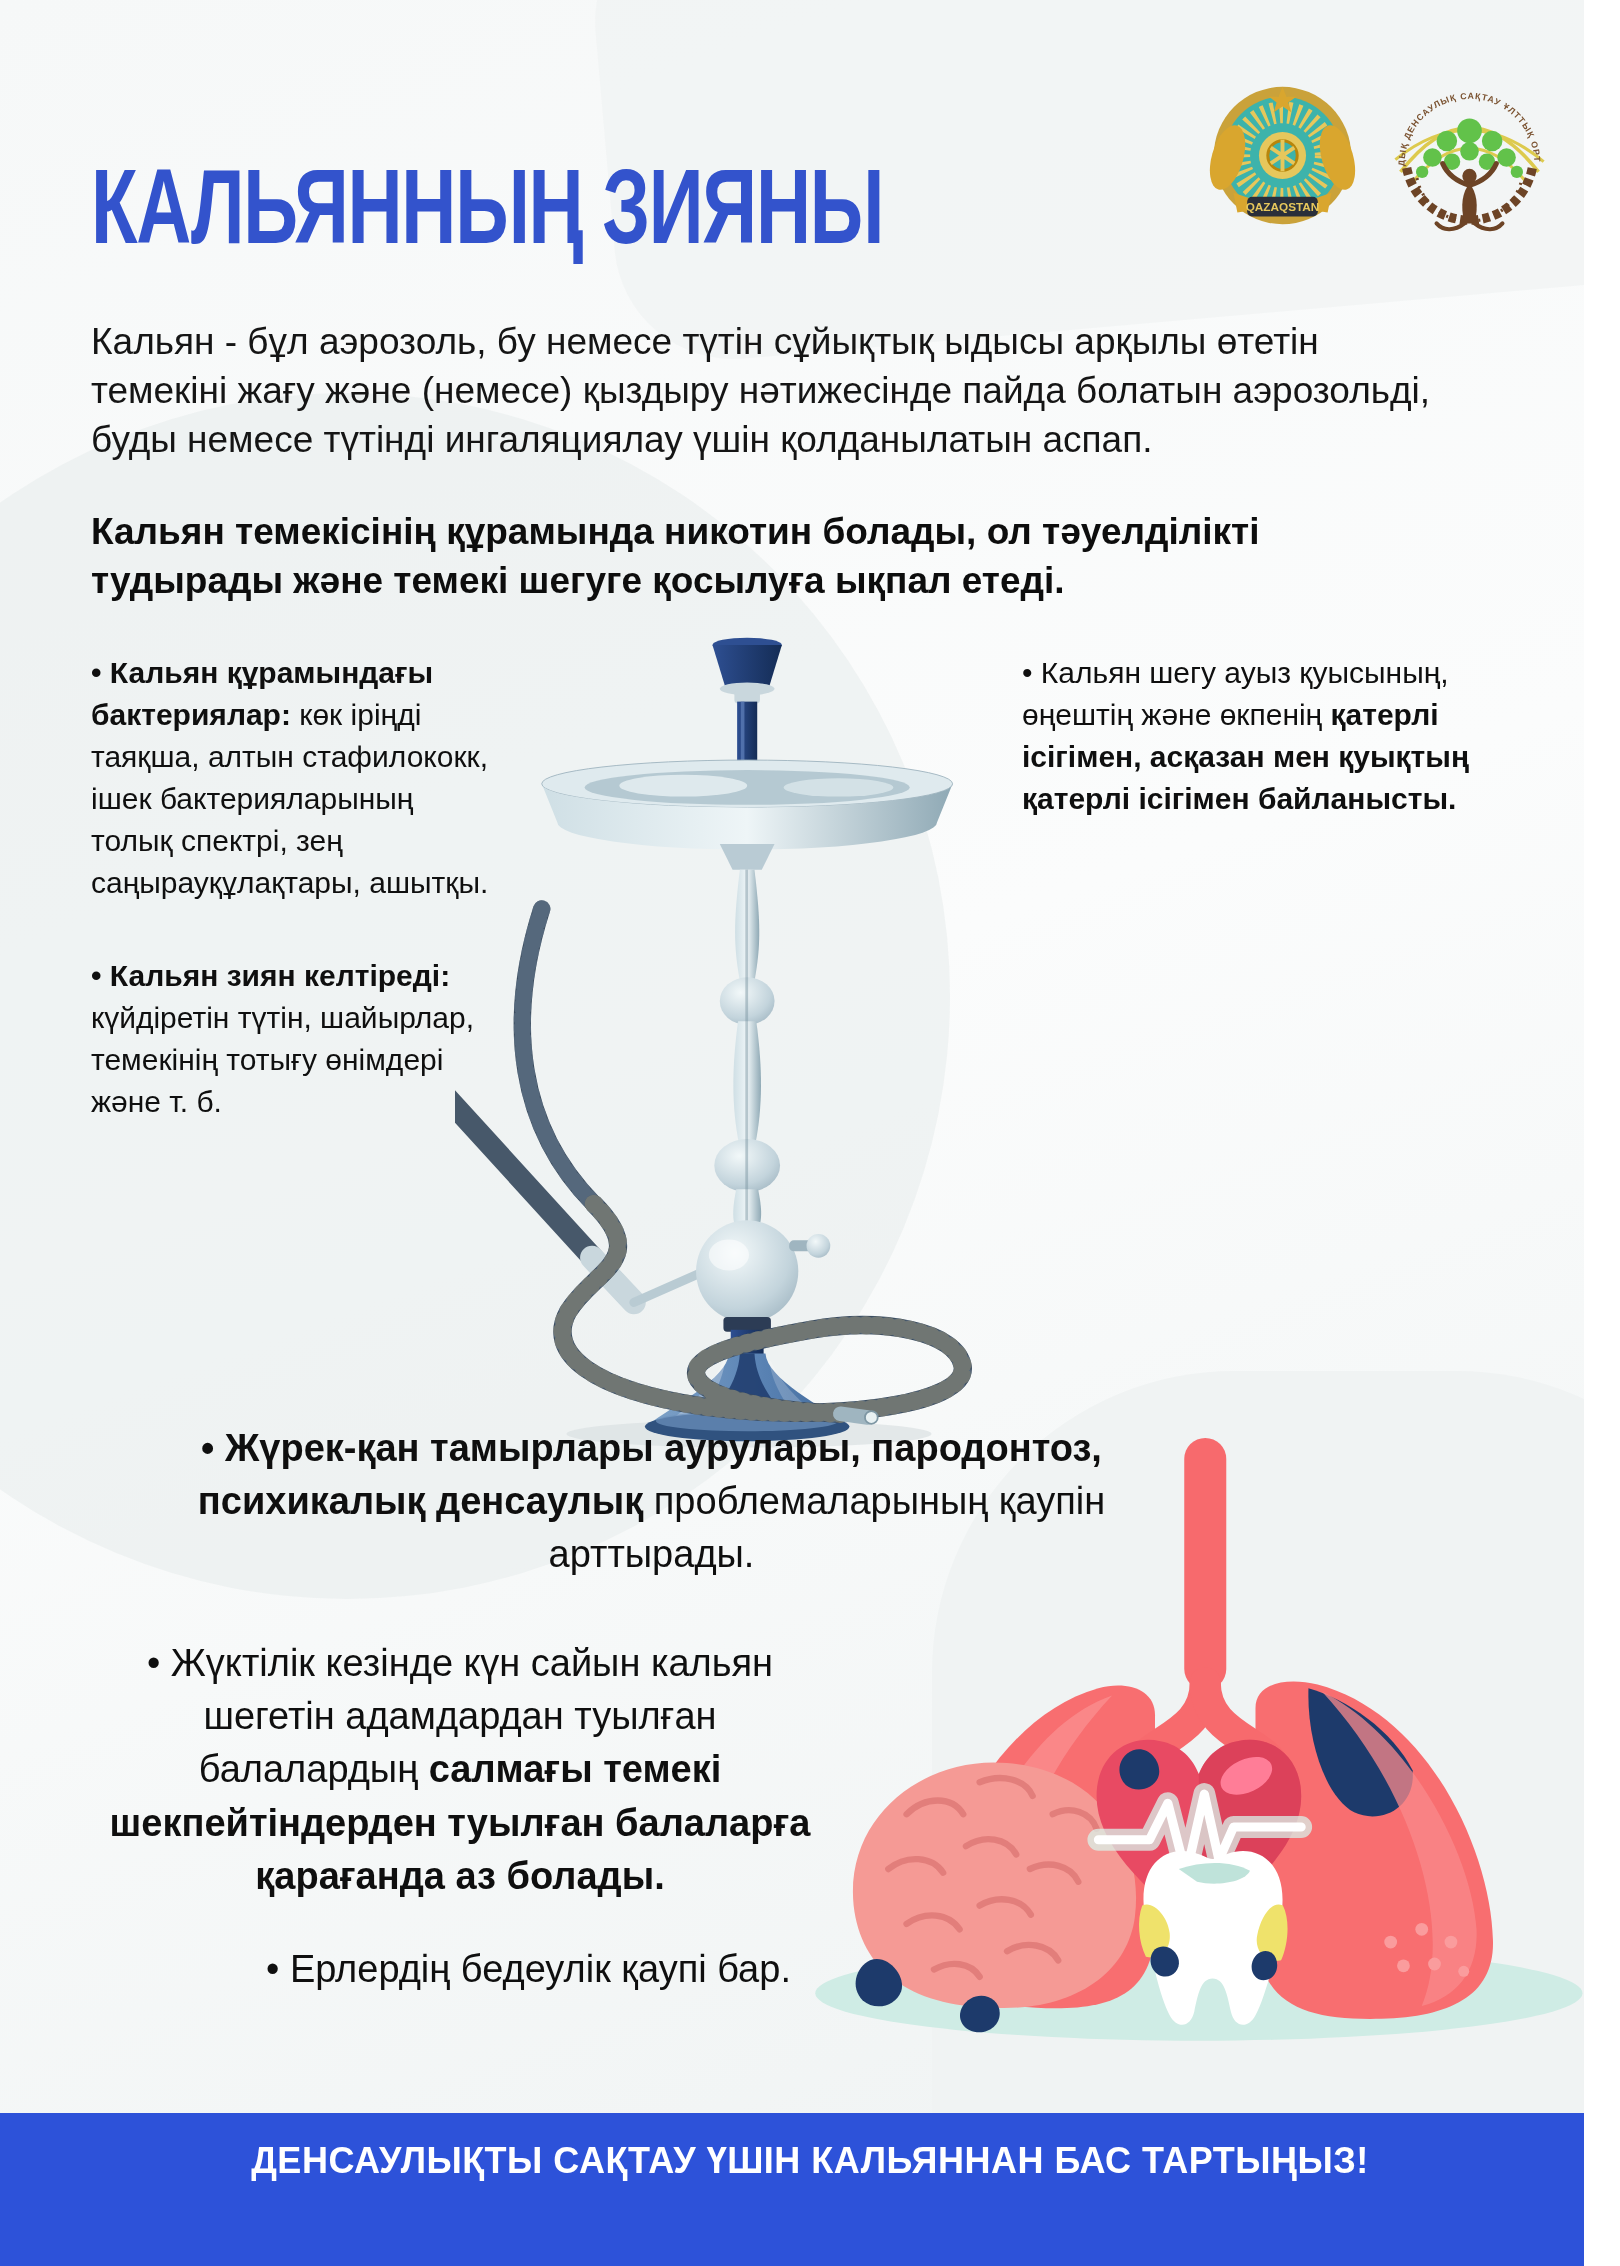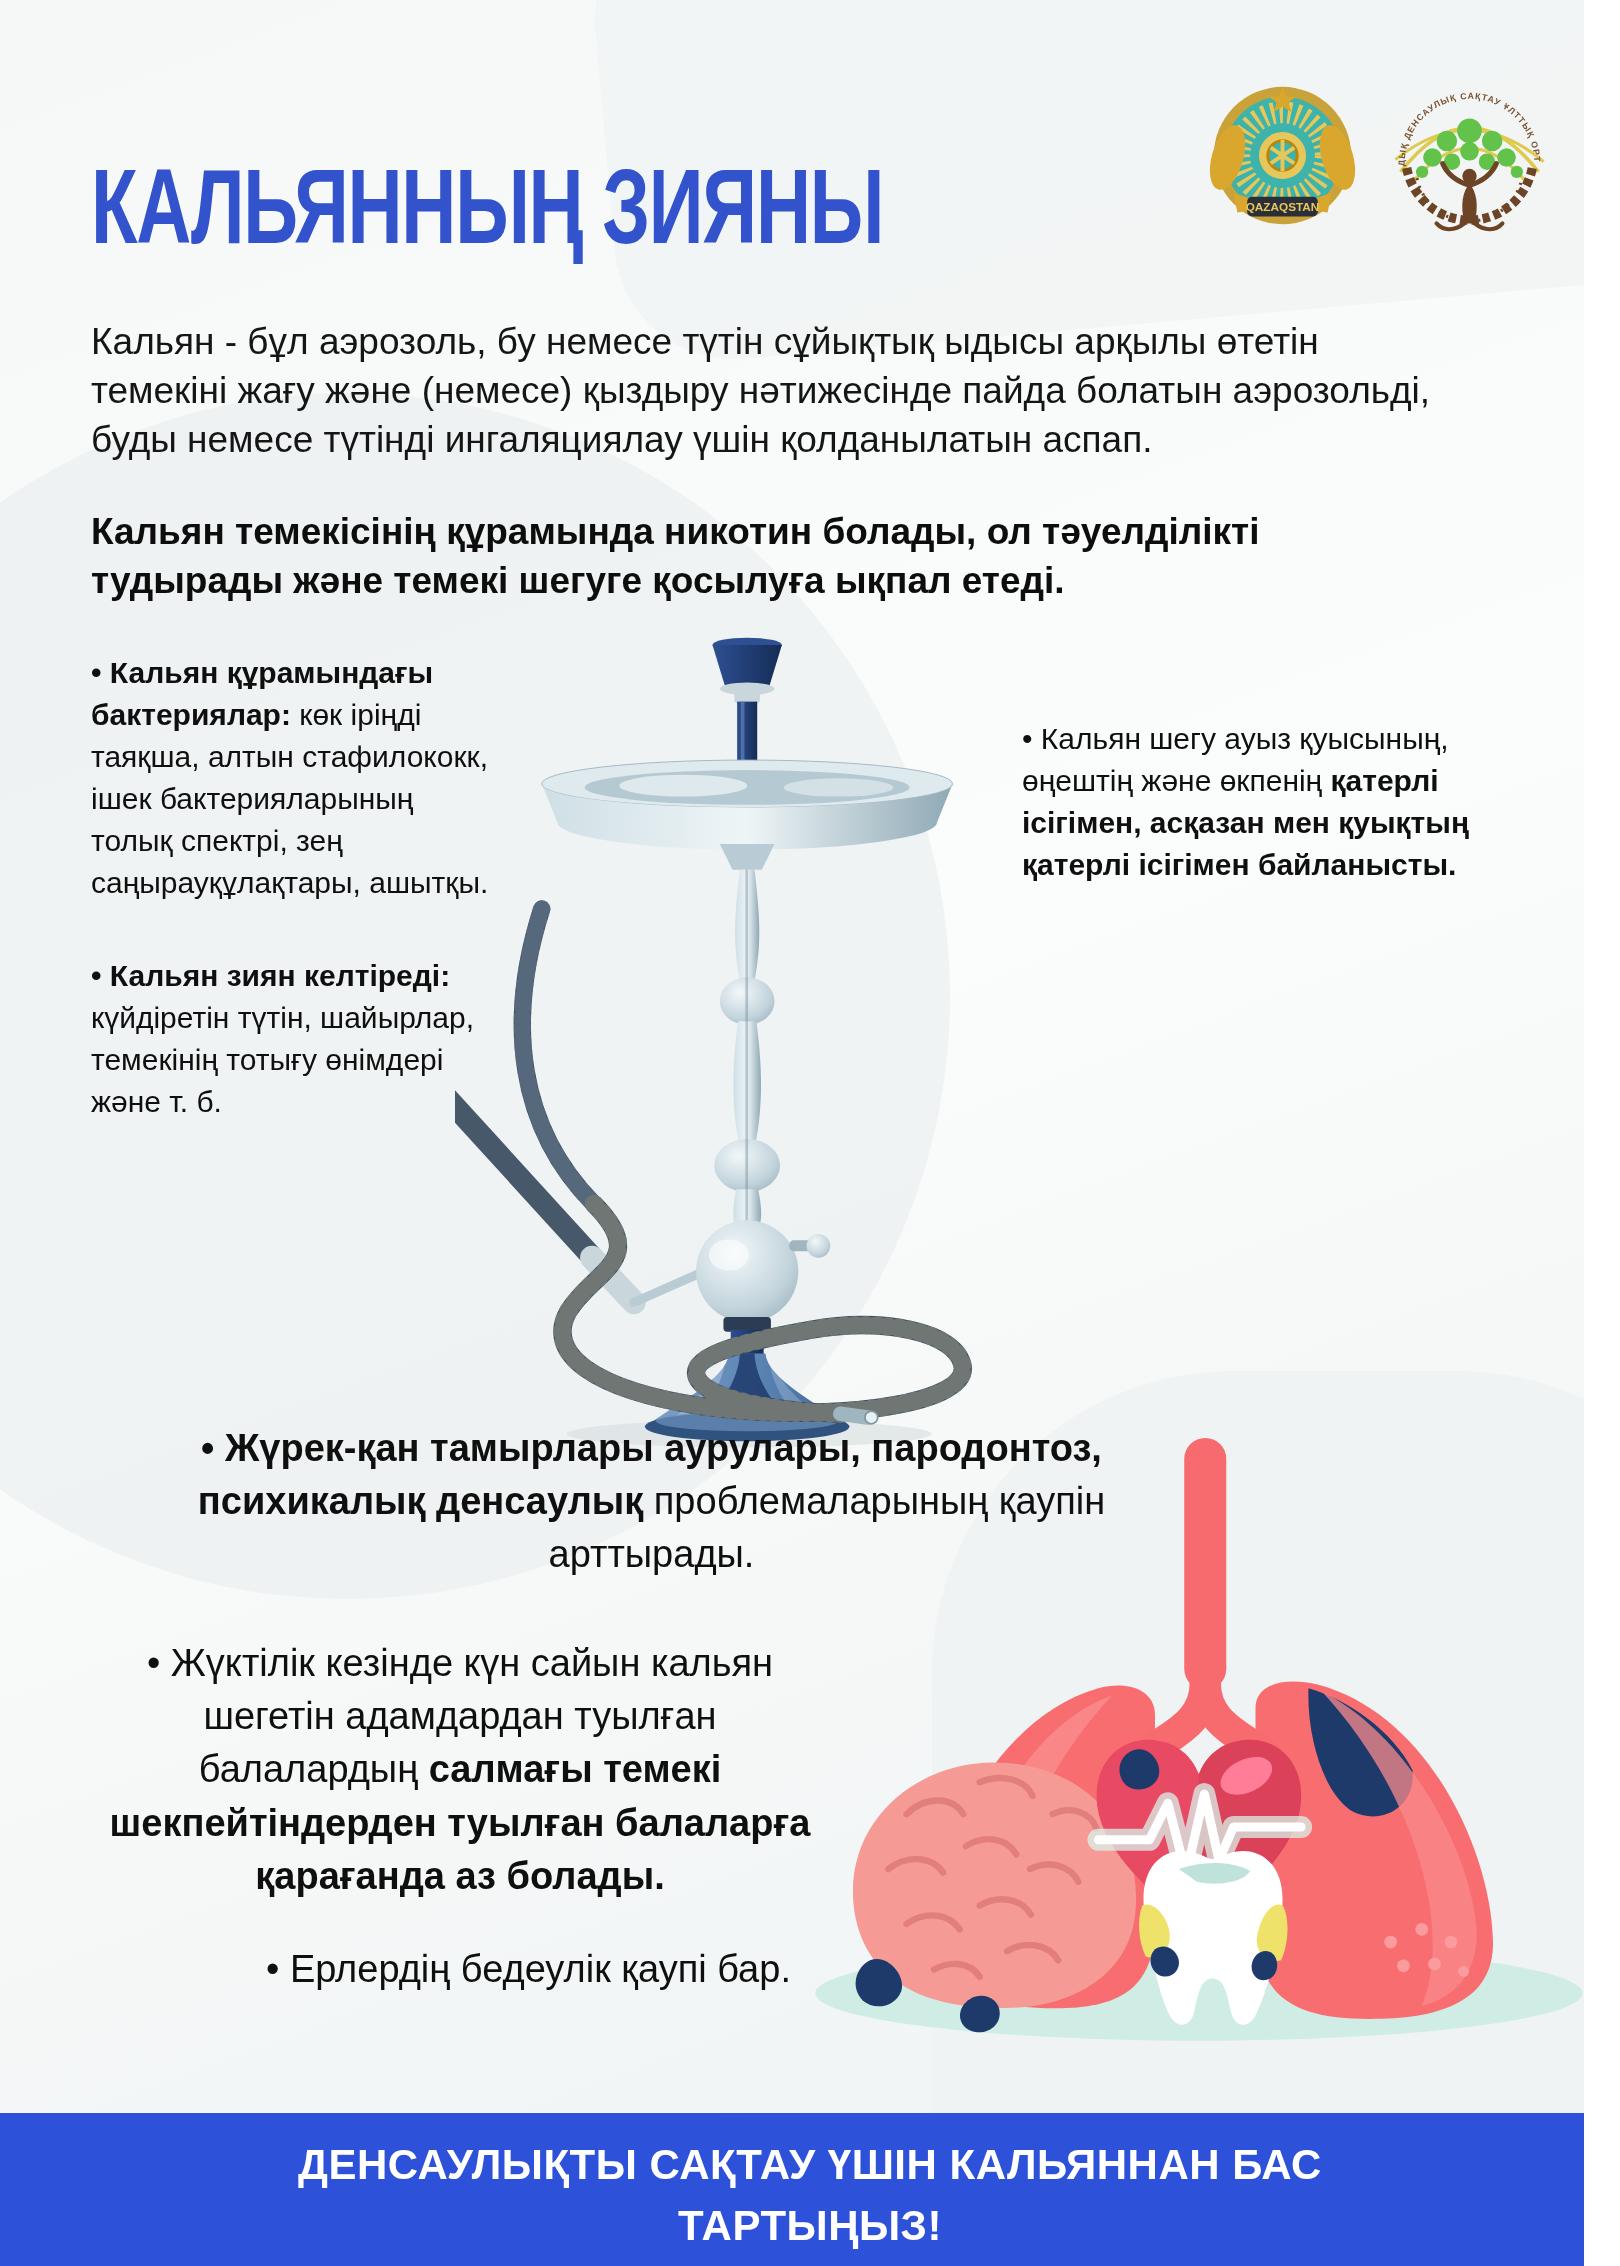--- a/index.html
+++ b/index.html
@@ -37,39 +37,39 @@
   .lead{
     position:absolute;left:91px;top:508px;width:1361px;margin:0;
     font-size:37px;line-height:1.32;color:#0d0d0d;font-weight:700;
   }
 
   .col{position:absolute;font-size:30px;line-height:1.4;color:#0f0f0f;}
   .col p{margin:0;}
   .col-left{left:91px;top:652px;width:407px;}
   .col-left .b2{margin-top:51px;}
   .col-right{left:1022px;top:652px;width:498px;}
-  .col-right .b2{margin-top:66px;}
+  .col-right .b2{}
   .bold{font-weight:700;}
 
   .facts{position:absolute;left:0;top:0;width:100%;height:100%;}
   .facts p{position:absolute;margin:0;font-size:38px;line-height:1.4;color:#0f0f0f;text-align:center;}
   .fact-1{left:108px;top:1422px;width:1087px;}
   .fact-2{left:108px;top:1637px;width:704px;}
   .fact-3{left:108px;top:1943px;width:841px;}
 
   .hookah{position:absolute;left:455px;top:630px;width:588px;height:818px;}
   .organs{position:absolute;left:797px;top:1412px;width:822px;height:640px;}
 
   .footer{
     position:absolute;left:0;top:2113px;width:1620px;height:154px;
     background:#2d52d9;z-index:2;
   }
   .footer p{
     margin:0 auto;width:1279px;padding-top:22px;
-    text-align:center;font-size:42px;font-weight:700;color:#ffffff;
+    text-align:center;font-size:36px;font-weight:700;color:#ffffff;
     line-height:1.45;letter-spacing:0.5px;text-transform:uppercase;
   }
 </style>
 </head>
 <body>
 
 <div class="poster">
 
   <div class="blob blob-top-right"></div>
   <div class="blob blob-left-circle"></div>

